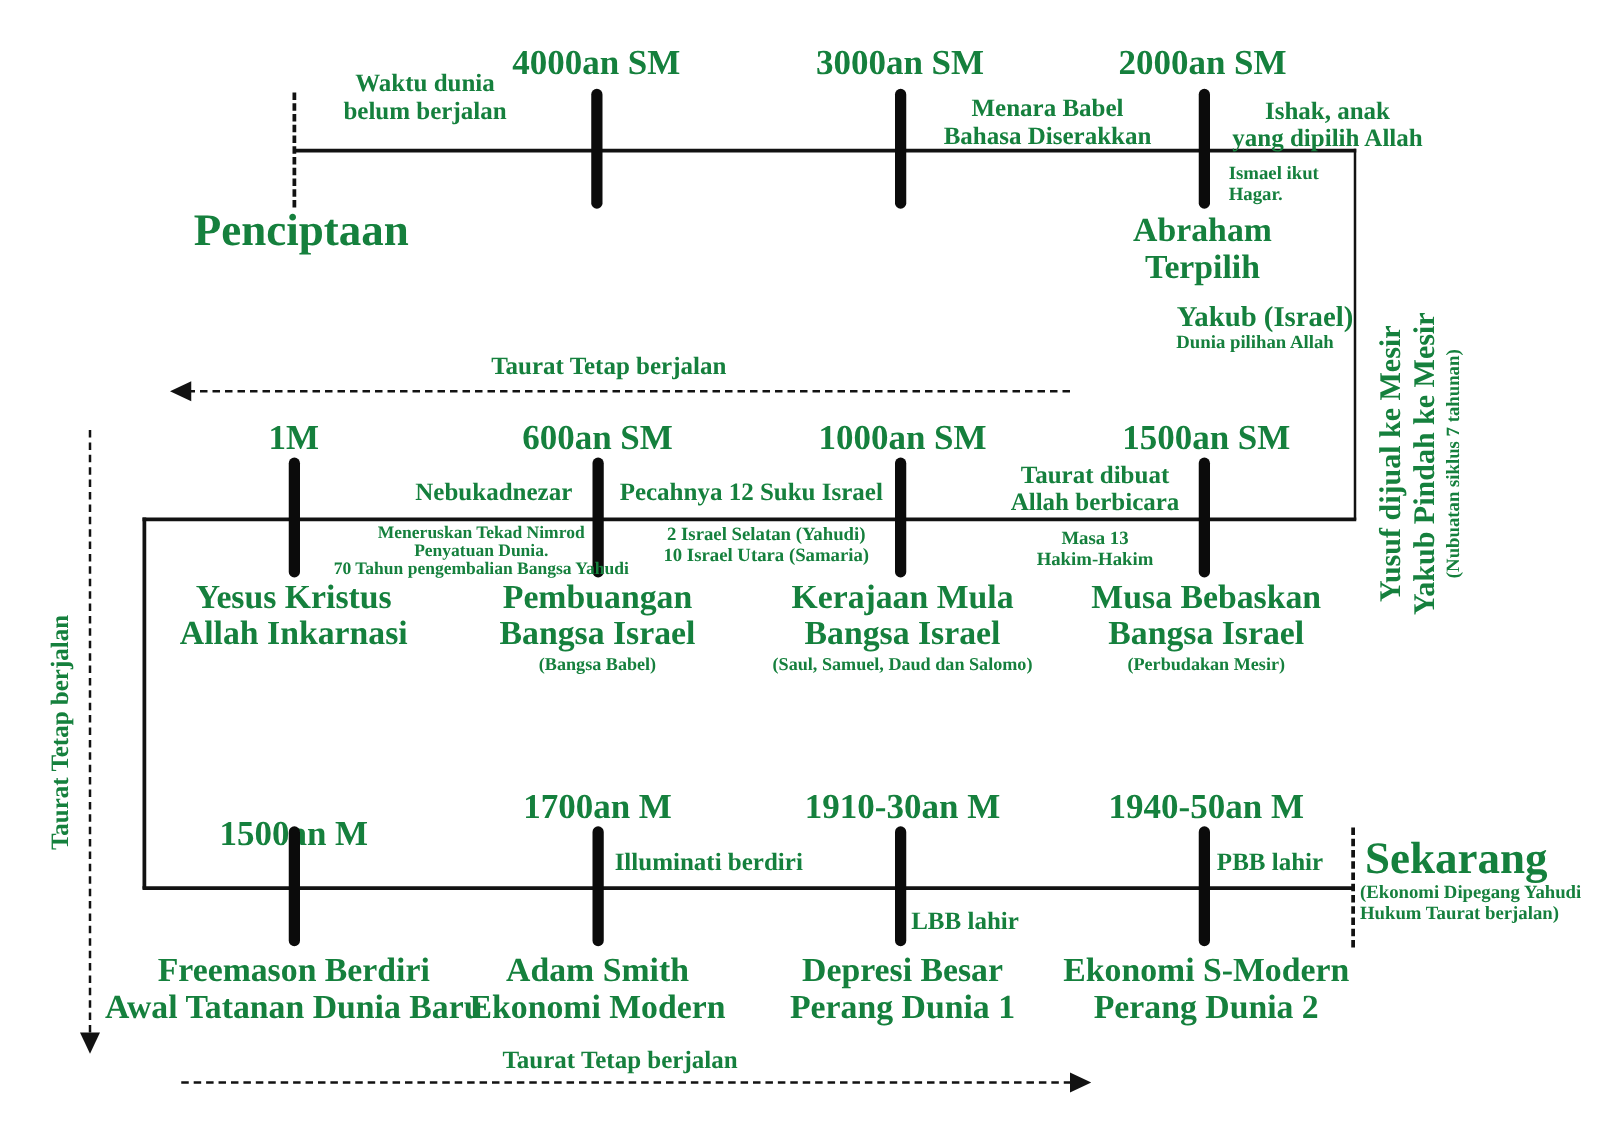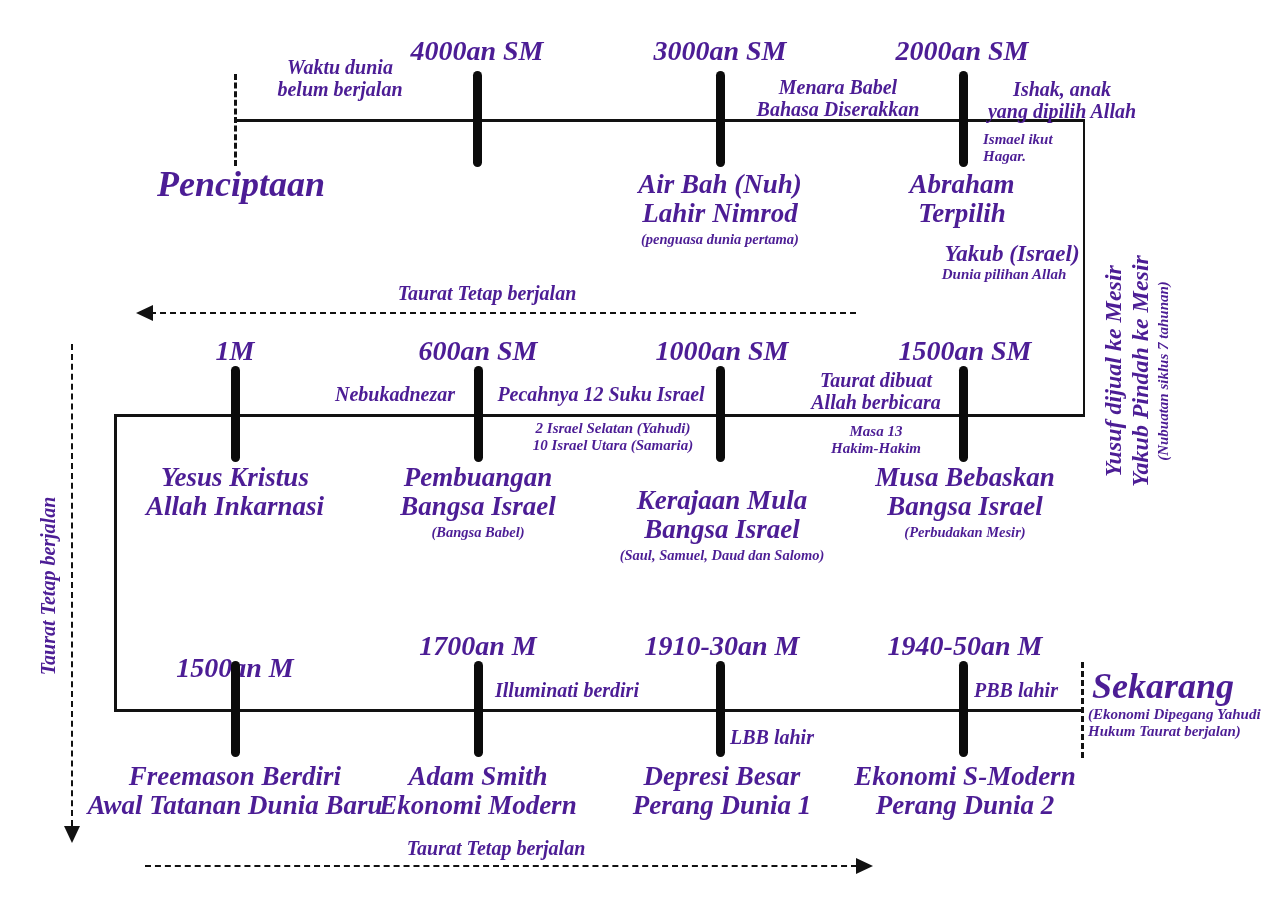--- a/index.html
+++ b/index.html
@@ -1,20 +1,20 @@
 <!DOCTYPE html>
 <html><head>
 <meta charset="utf-8">
 <style>
   * { margin:0; padding:0; box-sizing:border-box; }
   html,body { background:#ffffff; }
   .canvas {
     position:relative; width:1280px; height:905px; background:#ffffff;
     font-family:"Liberation Serif","DejaVu Serif",serif;
-    font-weight:700; color:#4c1d95; overflow:hidden;font-style:italic;
+    font-weight:700; color:#15803d; overflow:hidden;
   }
   .abs { position:absolute; }
   .c { transform:translateX(-50%); text-align:center; white-space:pre-line; }
   .l { text-align:left; white-space:pre-line; }
   .date  { font-size:28px; line-height:30px; white-space:nowrap; }
   .big   { font-size:36px; line-height:30px; white-space:nowrap; }
   .note  { font-size:20px; line-height:22px; }
   .mid24 { font-size:23px; line-height:26px; white-space:nowrap; }
   .small { font-size:15px; line-height:16.5px; }
   .tiny  { font-size:14px; line-height:14.5px; }
@@ -60,25 +60,20 @@
 belum berjalan</div>
   <div class="abs c note" style="left:838px; top:76px;">Menara Babel
 Bahasa Diserakkan</div>
   <div class="abs c note" style="left:1062px; top:78px;">Ishak, anak
 yang dipilih Allah</div>
   <div class="abs l small" style="left:983px; top:131px;">Ismael ikut
 Hagar.</div>
 
   <div class="abs c big" style="left:241px; top:169px;">Penciptaan</div>
 
-  <div class="evt" style="left:720px; top:170px;">
-    <div class="evt-title">Air Bah (Nuh)
-Lahir Nimrod</div>
-    <div class="evt-note">(penguasa dunia pertama)</div>
-  </div>
   <div class="evt" style="left:962px; top:170px;">
     <div class="evt-title">Abraham
 Terpilih</div>
     <div class="evt-note"></div>
   </div>
 
   <div class="abs c mid24" style="left:1012px; top:241px;">Yakub (Israel)</div>
   <div class="abs c small" style="left:1004px; top:266px;">Dunia pilihan Allah</div>
 
   <div class="abs c note" style="left:487px; top:282px;">Taurat Tetap berjalan</div>
@@ -89,39 +84,42 @@
   <div class="abs c date" style="left:478px; top:336px;">600an SM</div>
   <div class="abs c date" style="left:722px; top:336px;">1000an SM</div>
   <div class="abs c date" style="left:965px; top:336px;">1500an SM</div>
 
   <div class="tick" style="left:230.5px; top:366px;"></div>
   <div class="tick" style="left:473.5px; top:366px;"></div>
   <div class="tick" style="left:715.5px; top:366px;"></div>
   <div class="tick" style="left:958.5px; top:366px;"></div>
 
   <div class="abs c note" style="left:395px; top:383px;">Nebukadnezar</div>
+  <div class="abs c tiny" style="left:385px; top:420px;">Meneruskan Tekad Nimrod
+Penyatuan Dunia.
+70 Tahun pengembalian Bangsa Yahudi</div>
   <div class="abs c note" style="left:601px; top:383px;">Pecahnya 12 Suku Israel</div>
   <div class="abs c small" style="left:613px; top:420px;">2 Israel Selatan (Yahudi)
 10 Israel Utara (Samaria)</div>
   <div class="abs c note" style="left:876px; top:369px;">Taurat dibuat
 Allah berbicara</div>
   <div class="abs c small" style="left:876px; top:423px;">Masa 13
 Hakim-Hakim</div>
 
   <div class="evt" style="left:235px; top:463px;">
     <div class="evt-title">Yesus Kristus
 Allah Inkarnasi</div>
     <div class="evt-note"></div>
   </div>
   <div class="evt" style="left:478px; top:463px;">
     <div class="evt-title">Pembuangan
 Bangsa Israel</div>
     <div class="evt-note">(Bangsa Babel)</div>
   </div>
-  <div class="evt" style="left:722px; top:486px;">
+  <div class="evt" style="left:722px; top:463px;">
     <div class="evt-title">Kerajaan Mula
 Bangsa Israel</div>
     <div class="evt-note">(Saul, Samuel, Daud dan Salomo)</div>
   </div>
   <div class="evt" style="left:965px; top:463px;">
     <div class="evt-title">Musa Bebaskan
 Bangsa Israel</div>
     <div class="evt-note">(Perbudakan Mesir)</div>
   </div>
 

